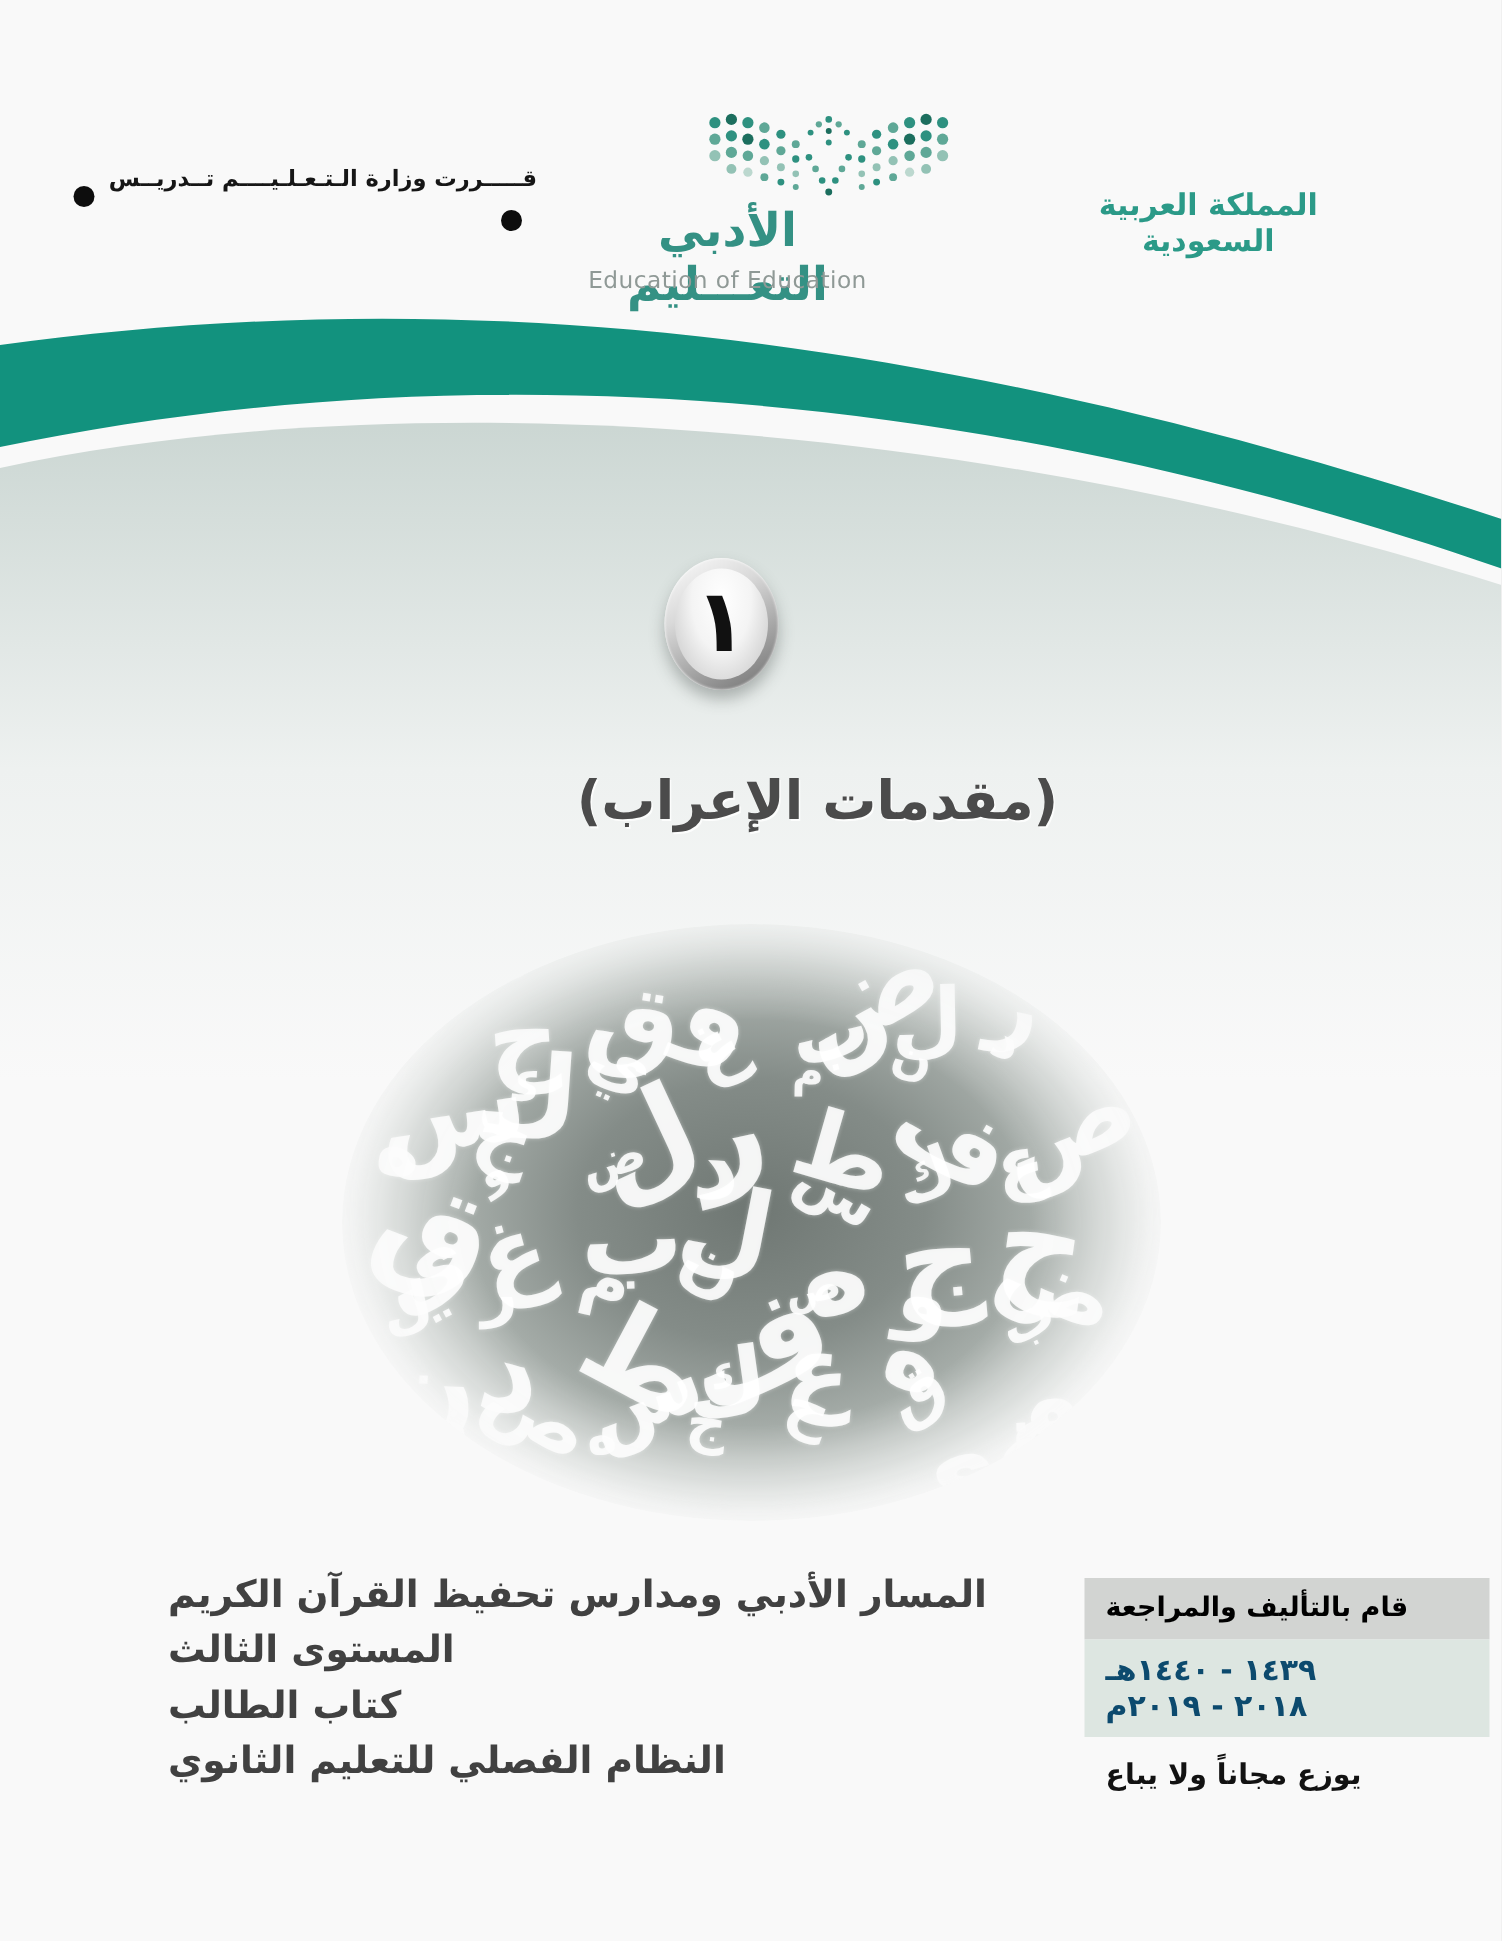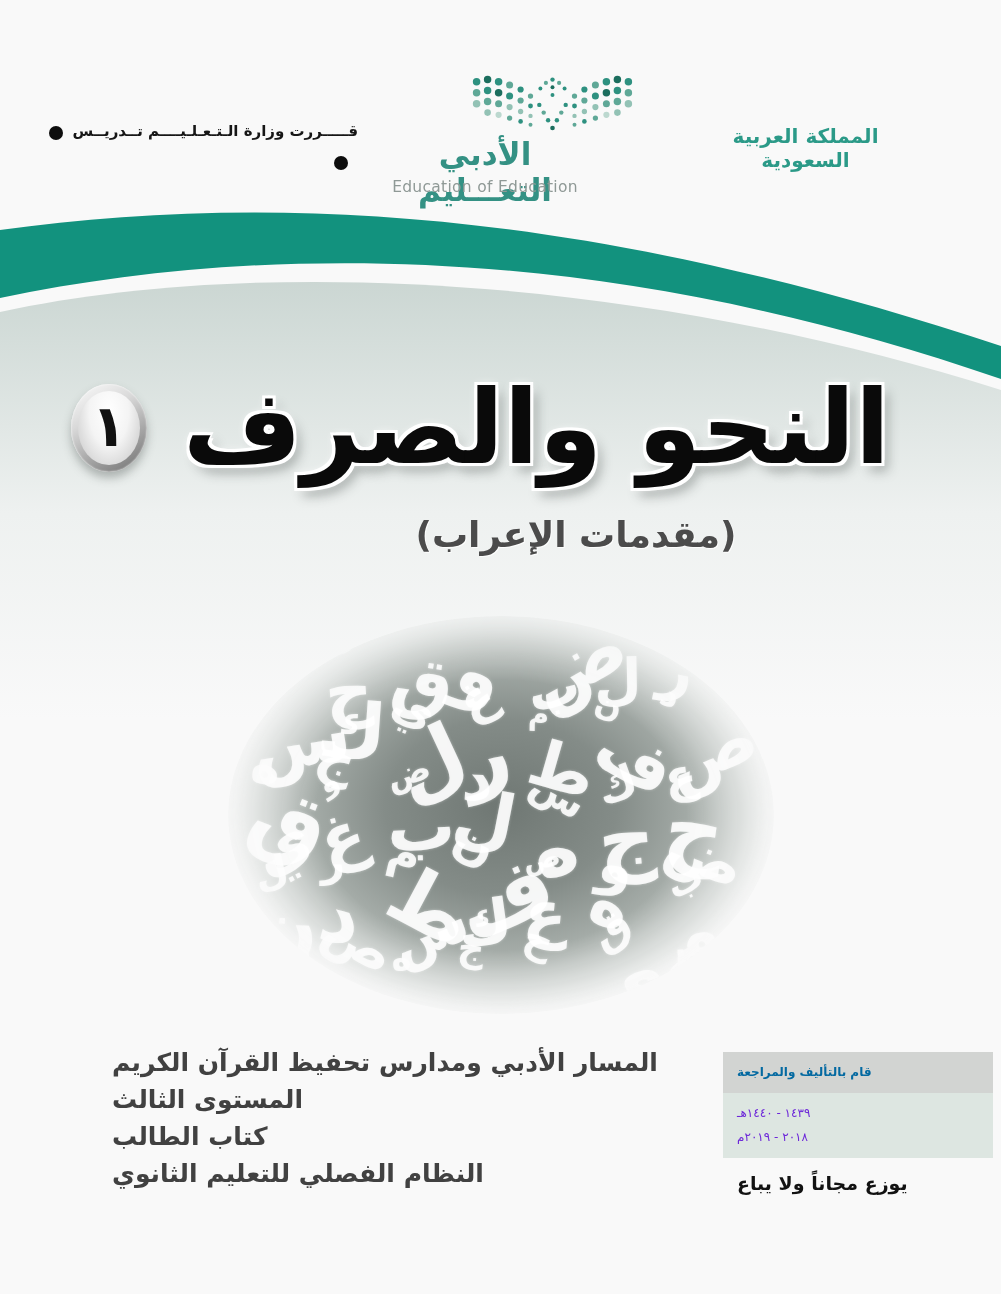--- a/index.html
+++ b/index.html
@@ -1,21 +1,21 @@
 <!DOCTYPE html>
 <html lang="ar"><head>
 <meta charset="utf-8">
 <style>
   html,body{margin:0;padding:0;background:#e8e8e8;}
   body{font-family:"DejaVu Sans",sans-serif;}
   #cover{position:relative;width:1001px;height:1294px;margin:0 auto;background:#f9f9f9;overflow:hidden;}
 
   
   .decree{position:absolute;left:58px;top:110px;width:300px;direction:rtl;color:#161616;}
-  .decree-row{display:flex;align-items:flex-end;justify-content:space-between;height:30px;margin-left:24px;}
+  .decree-row{display:flex;align-items:flex-start;justify-content:space-between;height:30px;margin-left:24px;}
   .decree-text{font-size:15px;font-weight:bold;letter-spacing:0.5px;white-space:nowrap;}
   .decree-dot{width:14px;height:14px;border-radius:50%;background:#0d0d0d;flex:0 0 auto;margin-right:10px;}
   .decree-row:first-child .decree-dot{margin-top:14px;}
 
   .moe-logo-dots{position:absolute;left:470px;top:74px;}
   .moe-wordmark{position:absolute;left:383px;top:136px;width:204px;text-align:center;
       font-size:31px;font-weight:bold;color:#349184;direction:rtl;}
   .moe-english{position:absolute;left:383px;top:178px;width:204px;text-align:center;
       font-size:15.5px;color:#8f9996;letter-spacing:0.3px;}
 
@@ -33,44 +33,44 @@
                   0 0 10px #ffffff,6px 8px 12px rgba(40,50,47,.35);}
   .vol-badge{width:76px;height:88px;border-radius:50%;flex:0 0 auto;
       background:linear-gradient(150deg,#fdfdfd 0%,#d9d9d9 35%,#8e8e8e 80%,#6f6f6f 100%);
       box-shadow:0 6px 10px rgba(60,70,66,.35), inset 0 0 2px #fff;
       display:flex;align-items:center;justify-content:center;}
   .vol-badge-inner{width:62px;height:74px;border-radius:50%;
       background:radial-gradient(ellipse at 50% 28%,#ffffff 0%,#f4f4f4 45%,#d9d9d9 75%,#bdbdbd 100%);
       display:flex;align-items:center;justify-content:center;}
   .vol-number{font-size:58px;font-weight:bold;color:#111;transform:translateY(-2px);}
 
-  .subtitle{position:absolute;top:514px;left:576px;transform:translateX(-50%);
+  .subtitle{position:absolute;top:514px;left:545px;transform:translateX(-50%);
       font-size:36px;font-weight:bold;color:#4b4b4b;direction:rtl;white-space:nowrap;
       text-shadow:1px 1px 0 rgba(255,255,255,.8);}
 
   
   .calli{position:absolute;left:228px;top:616px;width:546px;height:398px;border-radius:50%;
       overflow:hidden;
       background:radial-gradient(ellipse at 50% 48%,#6f7773 0%,#848c88 30%,#a9b0ac 52%,#cfd4d1 66%,rgba(249,249,249,0) 76%);
       -webkit-mask-image:radial-gradient(ellipse at center,#000 48%,rgba(0,0,0,.55) 62%,transparent 74%);
       mask-image:radial-gradient(ellipse at center,#000 48%,rgba(0,0,0,.55) 62%,transparent 74%);
       filter:blur(.4px);}
   .calli span{position:absolute;color:rgba(255,255,255,.88);font-weight:bold;line-height:1;
       text-shadow:0 0 3px rgba(255,255,255,.4);}
 
   
   .details{position:absolute;left:112px;top:1044px;direction:rtl;text-align:left;
       font-size:25px;font-weight:bold;color:#414141;line-height:37px;white-space:nowrap;}
 
   
   .pubbox{position:absolute;left:723px;top:1052px;width:270px;direction:rtl;text-align:left;}
   .pub-sec1{background:#d2d4d2;padding:7px 10px 8px 14px;}
-  .pub-sec1 div{font-size:12px;font-weight:bold;color:#0369a1;line-height:26px;white-space:nowrap;}
+  .pub-sec1 div{font-size:18px;font-weight:bold;color:#000000;line-height:26px;white-space:nowrap;}
   .pub-sec2{background:#dde6e1;padding:8px 10px 9px 14px;}
-  .pub-sec2 div{font-size:12px;font-weight:normal;color:#6d28d9;line-height:24px;white-space:nowrap;}
+  .pub-sec2 div{font-size:20px;font-weight:bold;color:#0c4a6e;line-height:24px;white-space:nowrap;}
   .pub-note{padding:14px 10px 0 14px;font-size:19px;font-weight:bold;color:#121212;white-space:nowrap;}
 </style>
 </head>
 <body>
 
 <div id="cover">
 
   <svg class="swoosh" viewBox="0 0 1001 1094" xmlns="http://www.w3.org/2000/svg" aria-hidden="true">
     <defs>
       <linearGradient id="gradSurface" x1="0" y1="60" x2="0" y2="520" gradientUnits="userSpaceOnUse">
@@ -164,21 +164,20 @@
       <circle cx="87" cy="28" r="2" fill="#2e9180"></circle>
     </g>
   </svg>
 
   <div class="moe-wordmark">الأدبي التعـــليم</div>
   <div class="moe-english">Education of Education</div>
 
   <div class="country">المملكة العربية السعودية</div>
 
   <div class="title-row">
-    <h1 class="main-title" style="margin:0;">النحو والصرف</h1>
     <div class="vol-badge">
       <div class="vol-badge-inner">
         <span class="vol-number">١</span>
       </div>
     </div>
   </div>
 
   <div class="subtitle">(مقدمات الإعراب)</div>
 
   <div class="calli" id="calli">

